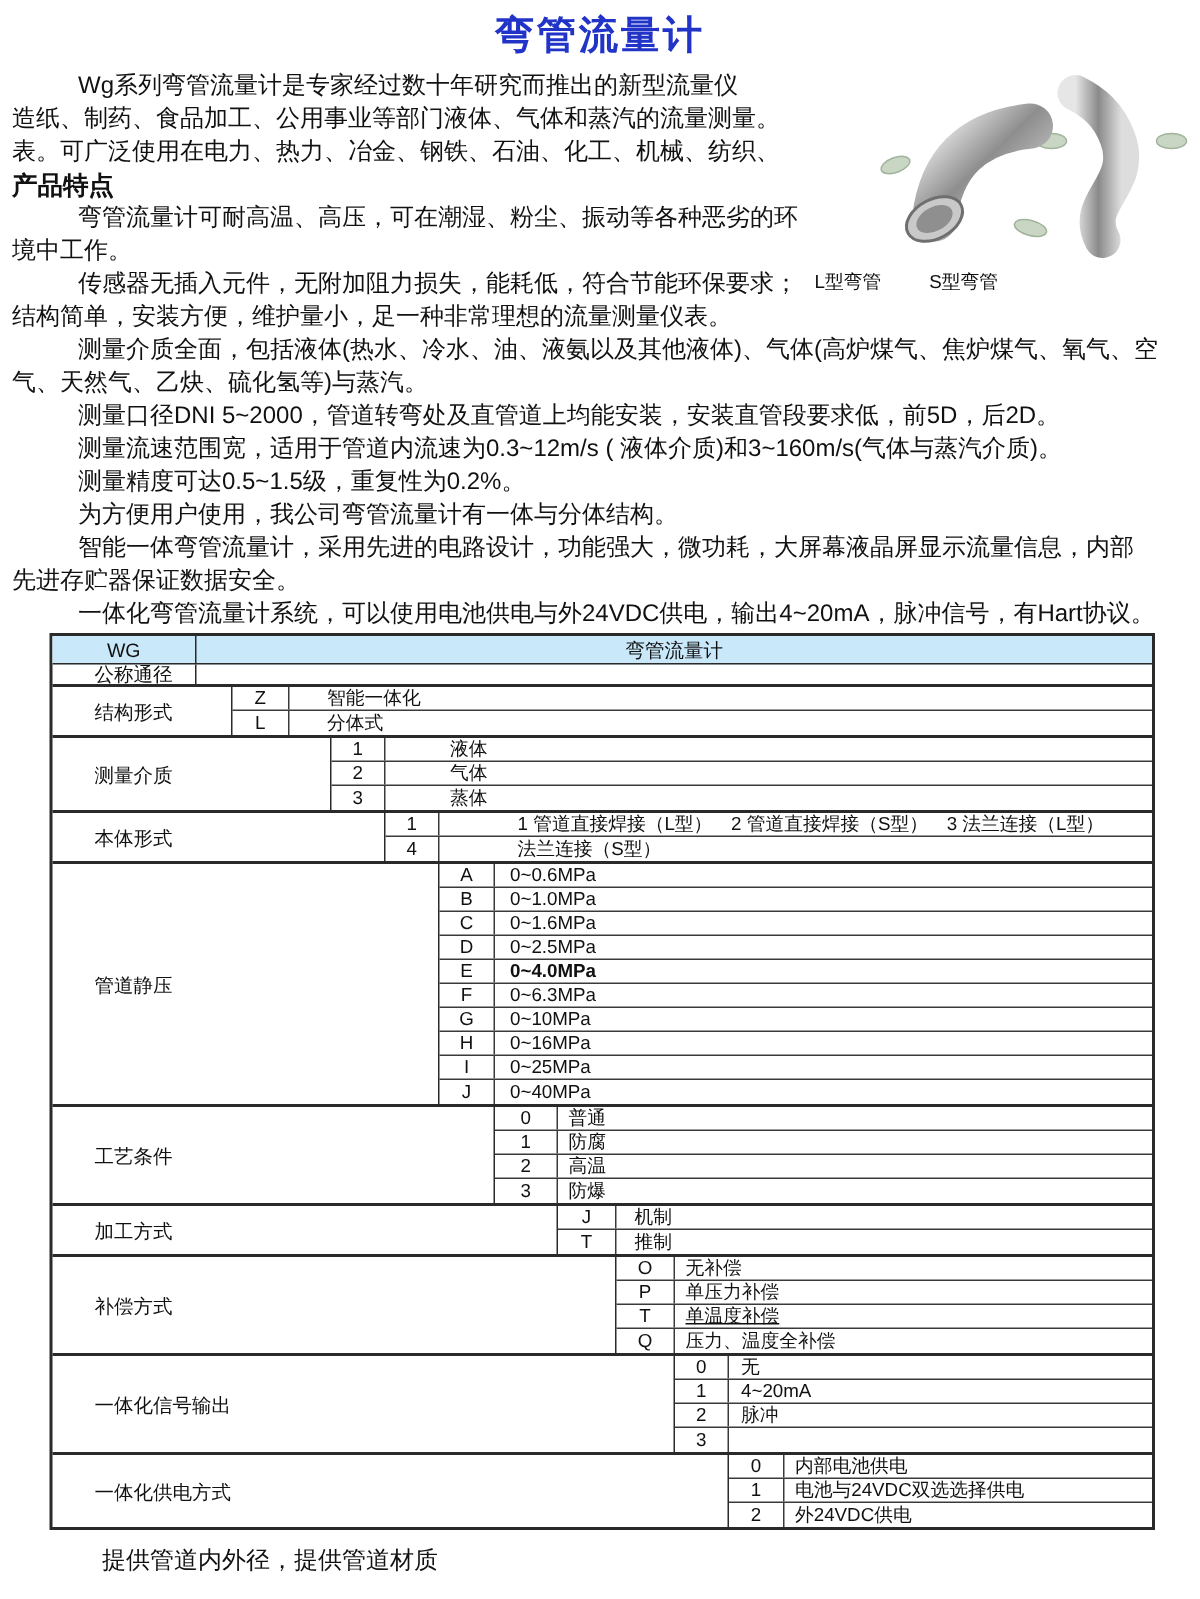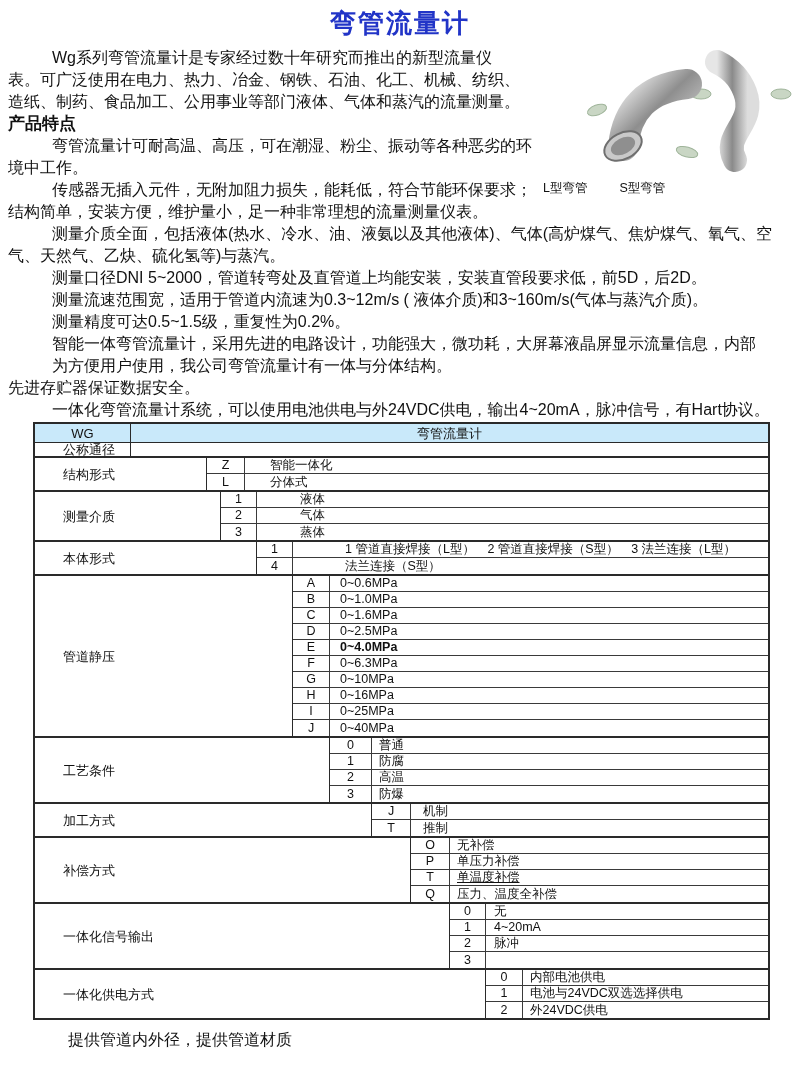--- a/index.html
+++ b/index.html
@@ -58,34 +58,34 @@
 </style>
 </head>
 <body>
 
 <div class="page">
 
   <div class="doc-title">弯管流量计</div>
 
   <div class="intro">
       <div class="indent">Wg系列弯管流量计是专家经过数十年研究而推出的新型流量仪</div>
+      <div class="flush">造纸、制药、食品加工、公用事业等部门液体、气体和蒸汽的流量测量。</div>
       <div class="flush">表。可广泛使用在电力、热力、冶金、钢铁、石油、化工、机械、纺织、</div>
-      <div class="flush">造纸、制药、食品加工、公用事业等部门液体、气体和蒸汽的流量测量。</div>
       <div class="heading">产品特点</div>
       <div class="indent">弯管流量计可耐高温、高压，可在潮湿、粉尘、振动等各种恶劣的环</div>
       <div class="flush">境中工作。</div>
       <div class="indent">传感器无插入元件，无附加阻力损失，能耗低，符合节能环保要求；</div>
       <div class="flush">结构简单，安装方便，维护量小，足一种非常理想的流量测量仪表。</div>
       <div class="indent">测量介质全面，包括液体(热水、冷水、油、液氨以及其他液体)、气体(高炉煤气、焦炉煤气、氧气、空</div>
       <div class="flush">气、天然气、乙炔、硫化氢等)与蒸汽。</div>
       <div class="indent">测量口径DNI 5~2000，管道转弯处及直管道上均能安装，安装直管段要求低，前5D，后2D。</div>
       <div class="indent">测量流速范围宽，适用于管道内流速为0.3~12m/s ( 液体介质)和3~160m/s(气体与蒸汽介质)。</div>
       <div class="indent">测量精度可达0.5~1.5级，重复性为0.2%。</div>
+      <div class="indent">为方便用户使用，我公司弯管流量计有一体与分体结构。</div>
       <div class="indent">智能一体弯管流量计，采用先进的电路设计，功能强大，微功耗，大屏幕液晶屏显示流量信息，内部</div>
-      <div class="indent">为方便用户使用，我公司弯管流量计有一体与分体结构。</div>
       <div class="flush">先进存贮器保证数据安全。</div>
       <div class="indent">一体化弯管流量计系统，可以使用电池供电与外24VDC供电，输出4~20mA，脉冲信号，有Hart协议。</div>
     </div>
 
   <div class="figure">
     <svg width="220" height="140" viewBox="0 0 220 140">
       <defs>
         <linearGradient id="pg" x1="0" y1="0" x2="1" y2="1">
           <stop offset="0" stop-color="#ededed"></stop>
           <stop offset="0.45" stop-color="#8e8e8e"></stop>
@@ -125,21 +125,21 @@
   <div class="spec-table">
     <div class="thead">
       <div class="hcode">WG</div>
       <div class="htitle">弯管流量计</div>
     </div>
     <div>
         <div class="tgroup">
           <div class="tlabel" style="width: 96px;">公称通径</div>
         </div>
         <div class="tgroup">
-          <div class="tlabel" style="width: 172px;">结构形式</div>
+          <div class="tlabel" style="width: 120px;">结构形式</div>
           <div class="trows">
             <div class="trow">
               <div class="tcode" style="width: 38px;">Z</div>
               <div class="tdesc" style="padding-left: 25px;">智能一体化</div>
             </div>
             <div class="trow">
               <div class="tcode" style="width: 38px;">L</div>
               <div class="tdesc" style="padding-left: 25px;">分体式</div>
             </div>
           </div>

